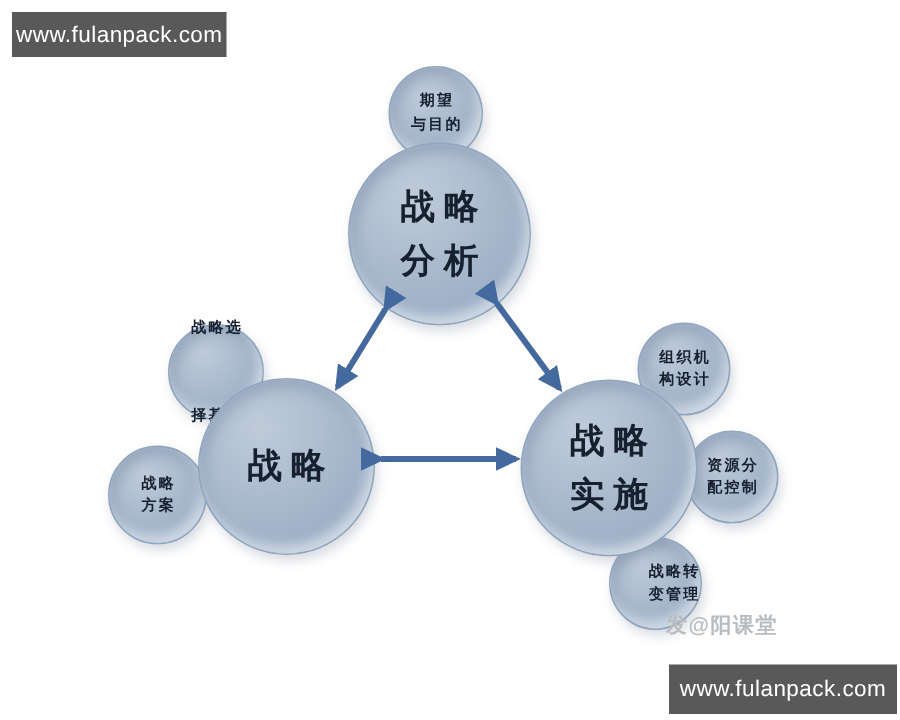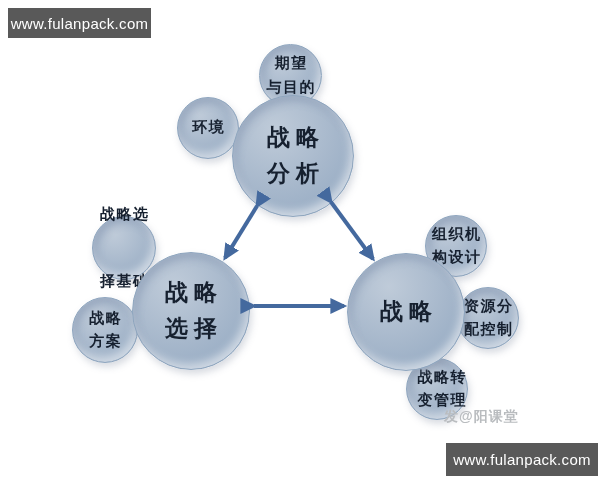--- a/index.html
+++ b/index.html
@@ -31,31 +31,31 @@
     border:1px solid var(--circle-edge);
     box-shadow:
       inset -3px -5px 8px rgba(255,255,255,0.55),
       inset 3px 5px 9px rgba(90,110,145,0.30),
       2px 4px 7px rgba(130,140,160,0.30);
     display:flex;flex-direction:column;align-items:center;justify-content:center;
     color:var(--text);text-align:center;
   }
   .node-main{z-index:3;font-weight:bold;font-size:23px;letter-spacing:6px;line-height:1.55;}
   .node-main .ln{text-indent:6px;}
-  .node-sat{z-index:1;font-weight:bold;font-size:15px;letter-spacing:1.5px;line-height:1.55;}
+  .node-sat{z-index:1;font-weight:bold;font-size:10px;letter-spacing:1.5px;line-height:1.55;}
   .node-sat .ln{text-indent:1.5px;}
   
   #n-analysis{left:232px;top:95px;width:122px;height:122px;}
   #n-choice{left:132px;top:252px;width:118px;height:118px;}
   #n-impl{left:347px;top:253px;width:118px;height:118px;}
   
   #n-env{left:177px;top:97px;width:62px;height:62px;}
   #n-expect{left:259px;top:44px;width:63px;height:63px;}
   #n-rescap{left:339px;top:82px;width:66px;height:66px;}
-  #n-basis{left:92px;top:216px;width:64px;height:64px;gap:44px;}
+  #n-basis{left:112px;top:216px;width:64px;height:64px;gap:44px;}
   #n-options{left:72px;top:297px;width:66px;height:66px;}
   #n-eval{left:148px;top:367px;width:64px;height:64px;}
   #n-org{left:425px;top:215px;width:62px;height:62px;}
   #n-alloc{left:457px;top:287px;width:62px;height:62px;}
   #n-change{left:406px;top:358px;width:62px;height:62px;align-items:flex-end;}
   
   .arrows{position:absolute;left:0;top:0;z-index:4;pointer-events:none;}
   .arrows line{stroke:var(--arrow);stroke-width:4;}
   .arrows marker path{fill:var(--arrow);}
   
@@ -81,23 +81,20 @@
     <defs>
       <marker id="ah" markerWidth="5" markerHeight="5" refX="3.4" refY="2" orient="auto">
         <path d="M0,0 L4.2,2 L0,4 Z"></path>
       </marker>
     </defs>
     <line x1="257" y1="206" x2="225" y2="258" marker-start="url(#ah)" marker-end="url(#ah)"></line>
     <line x1="331" y1="202" x2="373" y2="259" marker-start="url(#ah)" marker-end="url(#ah)"></line>
     <line x1="254" y1="306" x2="344" y2="306" marker-start="url(#ah)" marker-end="url(#ah)"></line>
   </svg>
 
-  <div class="node node-sat" id="n-env">
-    <div class="ln">环境</div>
-  </div>
   <div class="node node-sat" id="n-expect">
     <div class="ln">期望</div>
     <div class="ln">与目的</div>
   </div>
 
   <div class="node node-sat" id="n-basis">
     <div class="ln">战略选</div>
     <div class="ln">择基础</div>
   </div>
   <div class="node node-sat" id="n-options">
@@ -117,21 +114,21 @@
     <div class="ln">战略转</div>
     <div class="ln">变管理</div>
   </div>
 
   <div class="node node-main" id="n-analysis">
     <div class="ln">战略</div>
     <div class="ln">分析</div>
   </div>
   <div class="node node-main" id="n-choice">
     <div class="ln">战略</div>
-    <div class="ln">选择</div>
   </div>
   <div class="node node-main" id="n-impl">
     <div class="ln">战略</div>
+    <div class="ln">实施</div>
   </div>
 
   <div class="signature">发@阳课堂</div>
 
 </div>
 
 </body></html>

